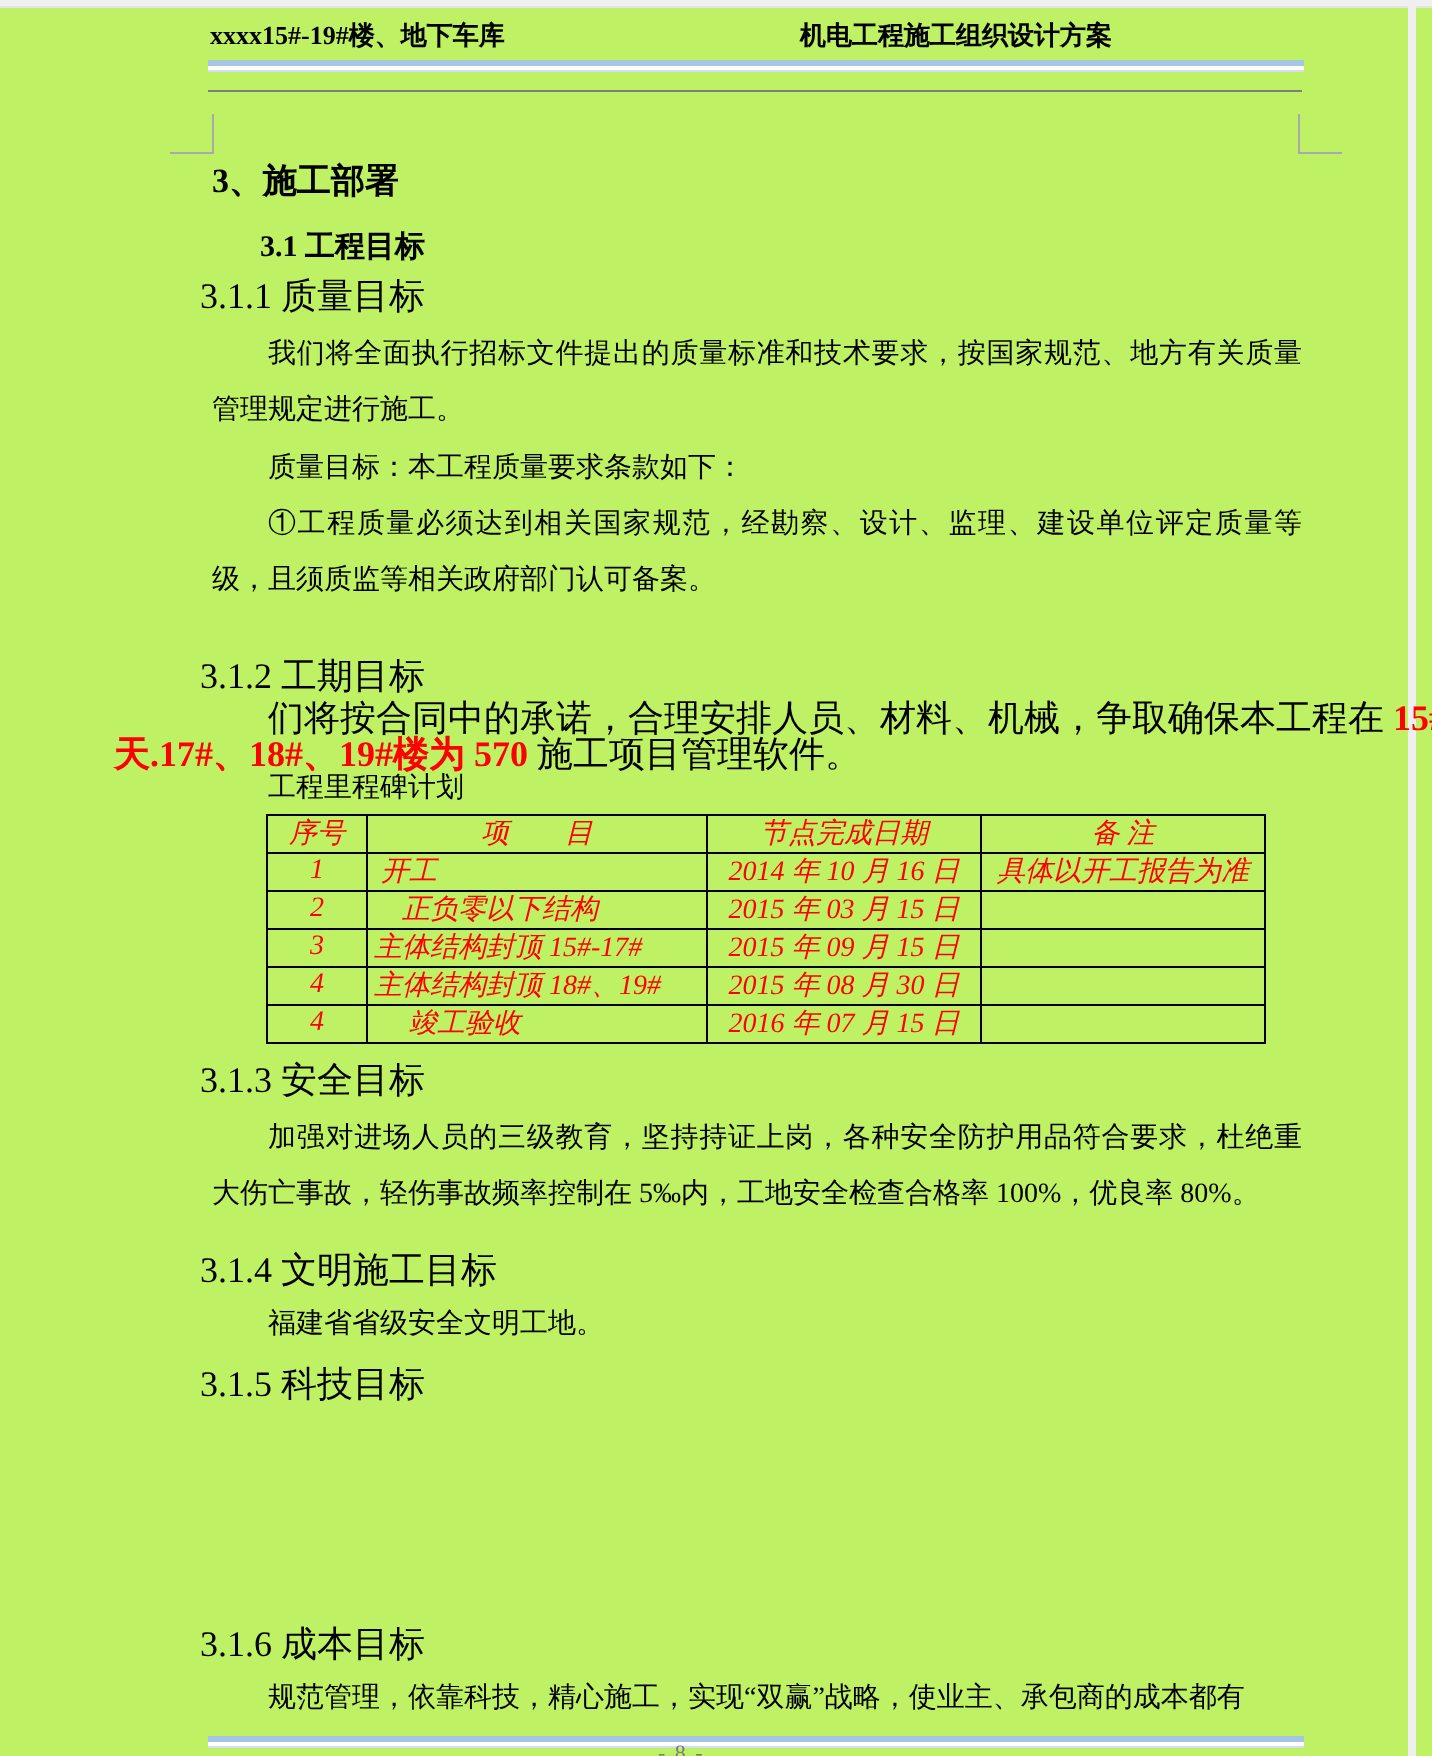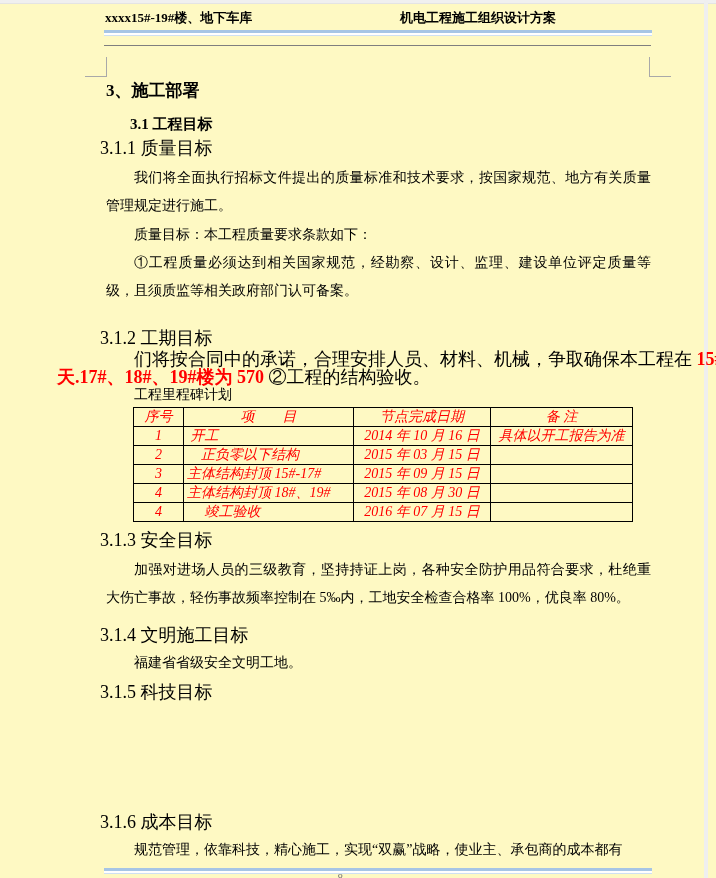--- a/index.html
+++ b/index.html
@@ -1,19 +1,19 @@
 <!DOCTYPE html>
 <html><head>
 <meta charset="utf-8">
 <style>
   html,body{margin:0;padding:0;background:#ffffff;}
   .page{
     position:relative;
     width:716px;height:878px;
-    background:#fef9c3;
+    background:#bef264;
     font-family:"Liberation Serif","DejaVu Serif",serif;
     color:#000;
     overflow:hidden;
   }
   .abs{position:absolute;}
   
   .top-strip{left:0;top:0;width:716px;height:3px;background:#f0f0f0;border-bottom:1px solid #e4e4e4;}
   .right-strip{left:704px;top:0;width:4px;height:878px;background:#efefef;}
   
   .hdr-text{top:9px;font-size:13px;font-weight:bold;line-height:17px;white-space:nowrap;}
@@ -58,21 +58,21 @@
   <div class="abs h1">3、施工部署</div>
   <div class="abs h2">3.1 工程目标</div>
 
   <div class="abs h3" style="top:139px;">3.1.1 质量目标</div>
   <div class="abs para" style="top:164px;">我们将全面执行招标文件提出的质量标准和技术要求，按国家规范、地方有关质量管理规定进行施工。</div>
   <div class="abs para" style="top:221px;">质量目标：本工程质量要求条款如下：</div>
   <div class="abs para" style="top:249px;">①工程质量必须达到相关国家规范，经勘察、设计、监理、建设单位评定质量等级，且须质监等相关政府部门认可备案。</div>
 
   <div class="abs h3" style="top:329px;">3.1.2 工期目标</div>
   <div class="abs line" style="left:134px;top:350px;"><span>们将按合同中的承诺，合理安排人员、材料、机械，争取确保本工程在 </span><span class="red">15#、16#楼</span></div>
-  <div class="abs line" style="left:57px;top:368px;"><span class="red">天.17#、18#、19#楼为 570 </span><span>②工程的结构验收。</span></div>
+  <div class="abs line" style="left:57px;top:368px;"><span class="red">天.17#、18#、19#楼为 570 </span><span>施工项目管理软件。</span></div>
 
   <div class="abs caption">工程里程碑计划</div>
 
   <div class="abs ms-table">
     <table>
       <colgroup>
           <col style="width:50px">
           <col style="width:170px">
           <col style="width:137px">
           <col style="width:142px">

